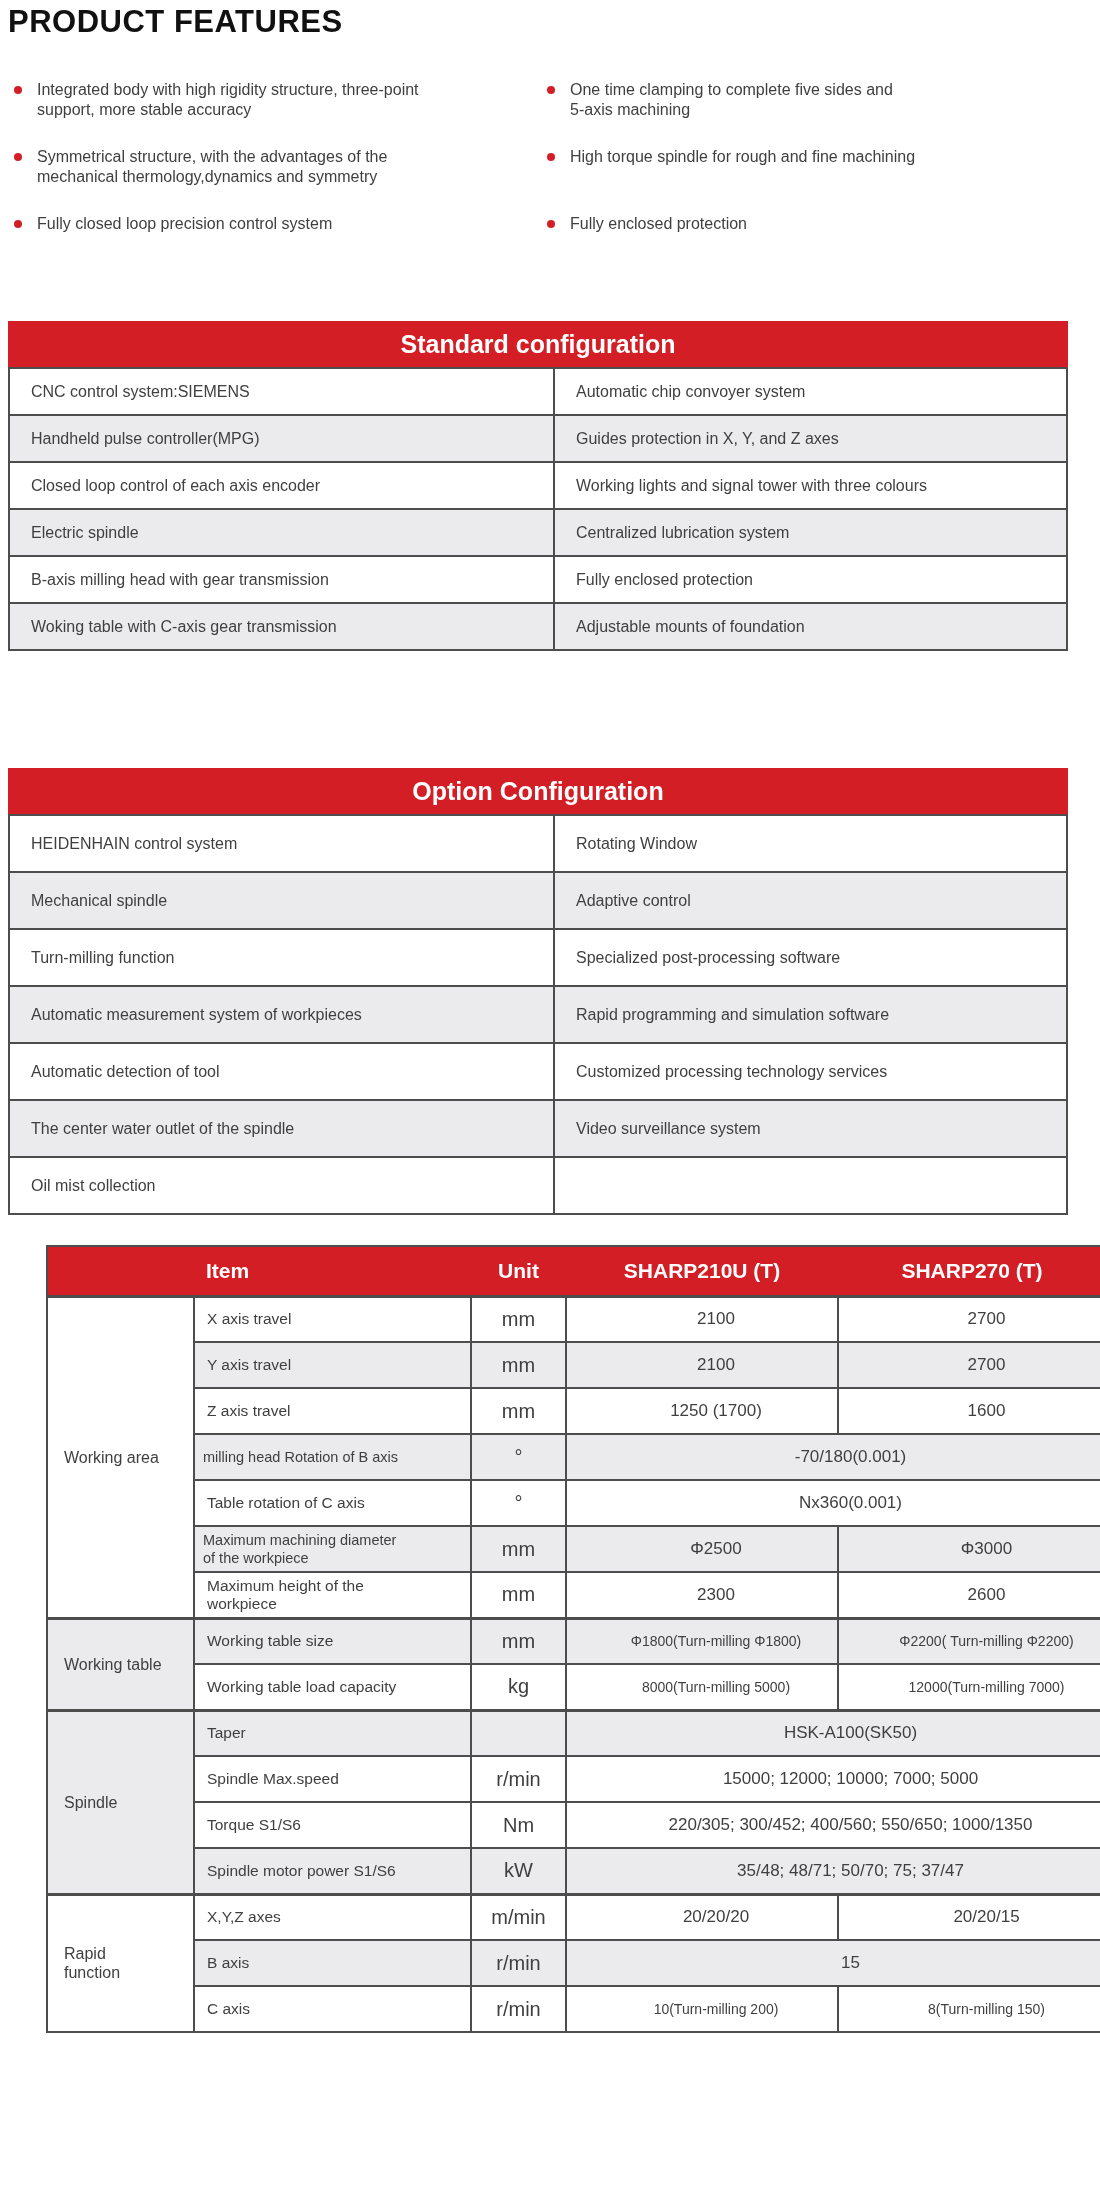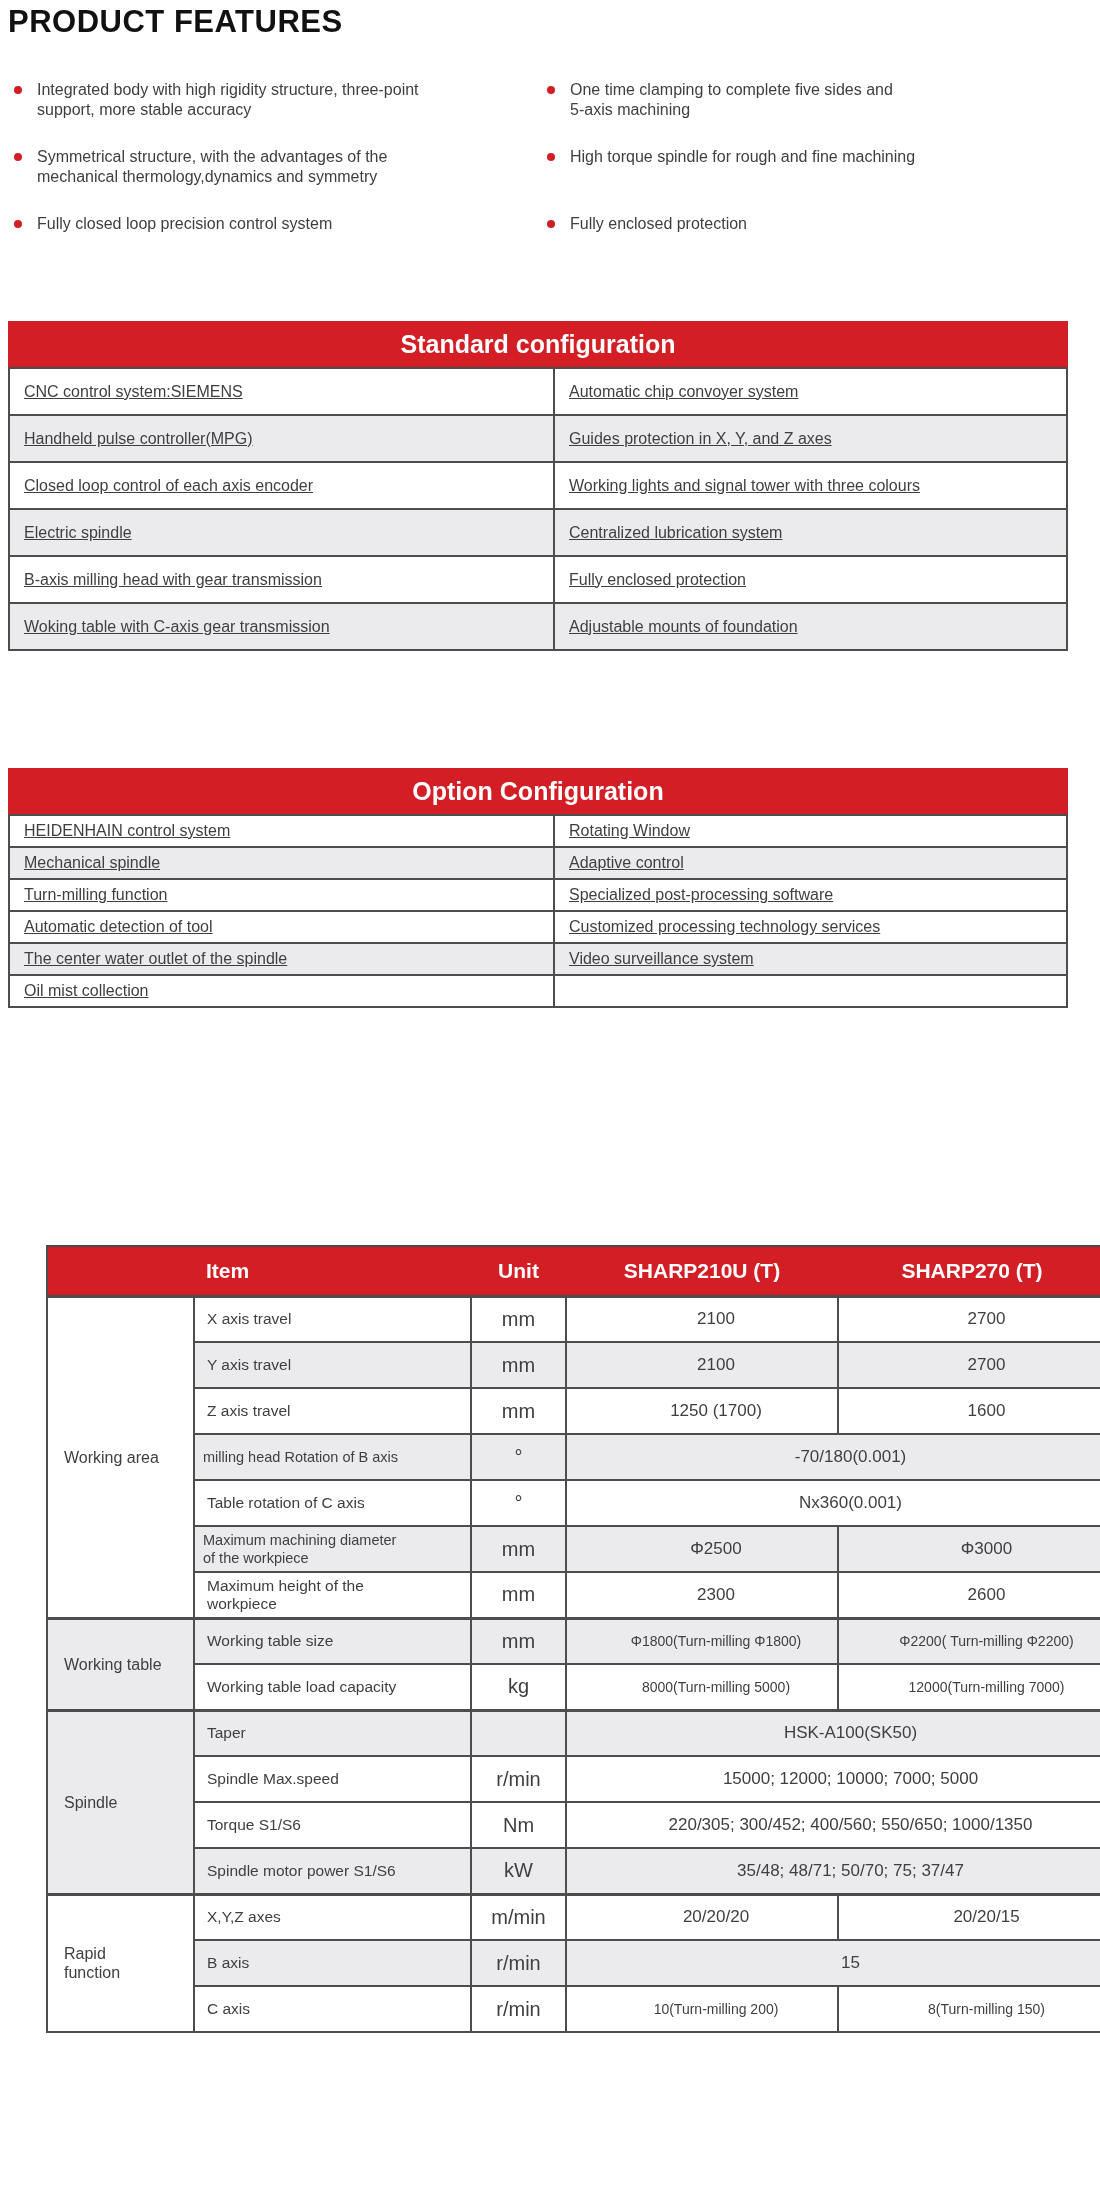--- a/index.html
+++ b/index.html
@@ -21,24 +21,24 @@
   .fcol-right .ftext { max-width:380px; }
 
   .section { position:absolute; left:8px; width:1060px; }
   .sec-std { top:321px; }
   .sec-opt { top:768px; }
   .sec-header { height:46px; line-height:46px; background:var(--accent,#d31e25);
                 color:#fff; text-align:center; font-size:25px; font-weight:700; }
 
   table.config { width:1060px; border-collapse:collapse; table-layout:fixed; }
   table.config td { border:2px solid var(--border,#4d4d4d); height:47px;
-                    padding-left:14px; font-size:16px; color:#3f3f3f; background:#fff;text-decoration:underline; }
+                    padding-left:21px; font-size:16px; color:#3f3f3f; background:#fff; }
   table.config td:first-child { width:545px; }
   table.config tr.alt td { background:var(--row-alt,#ebebed); }
-  .sec-opt table.config td { height:32px; }
+  .sec-opt table.config td { height:57px; }
 
   .spec-wrap { position:absolute; top:1245px; left:8px; }
   table.spec { width:1060px; border-collapse:collapse; table-layout:fixed;
                border:2px solid var(--border,#4d4d4d);margin-left:38px; }
   table.spec thead th { background:var(--accent,#d31e25); color:#fff; border:0;
                         height:50px; font-size:21px; font-weight:700; text-align:center; }
   table.spec thead th.h-item { text-align:left; padding-left:12px; }
   table.spec td { border:2px solid var(--border,#4d4d4d); height:46px;
                   color:#3f3f3f; background:#fff; }
   td.gcell { font-size:16px; padding-left:16px; white-space:pre-line; line-height:19px; }
@@ -133,20 +133,24 @@
             <td>HEIDENHAIN control system</td>
             <td>Rotating Window</td>
           </tr>
           <tr class="alt">
             <td>Mechanical spindle</td>
             <td>Adaptive control</td>
           </tr>
           <tr>
             <td>Turn-milling function</td>
             <td>Specialized post-processing software</td>
+          </tr>
+          <tr class="alt">
+            <td>Automatic measurement system of workpieces</td>
+            <td>Rapid programming and simulation software</td>
           </tr>
           <tr>
             <td>Automatic detection of tool</td>
             <td>Customized processing technology services</td>
           </tr>
           <tr class="alt">
             <td>The center water outlet of the spindle</td>
             <td>Video surveillance system</td>
           </tr>
           <tr>

